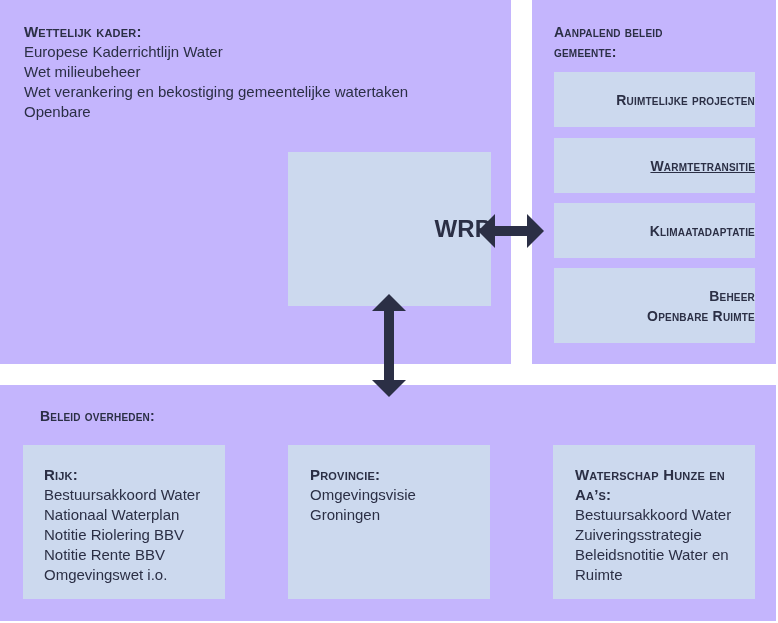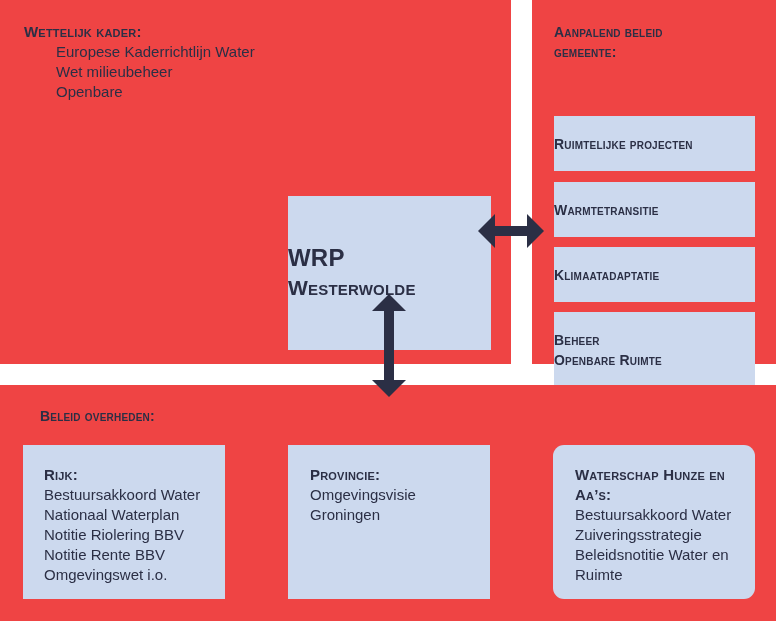--- a/index.html
+++ b/index.html
@@ -1,52 +1,52 @@
 <!DOCTYPE html>
 <html><head>
 <meta charset="utf-8">
 <style>
   html, body { margin:0; padding:0; background:#ffffff; }
   body { width:778px; height:623px; position:relative; overflow:hidden;
          font-family:"Liberation Sans", sans-serif; color:#2b2f45; }
-  .panel { position:absolute; background:#ef4444; }
+  .panel { position:absolute; background:#c4b5fd; }
   .box { position:absolute; background:#ccd9ee; }
   .sc { font-variant:small-caps; font-weight:bold; letter-spacing:0.2px; }
   .head { font-size:15px; line-height:20px; }
-  .center { display:flex; align-items:flex-start; justify-content:center; text-align:center;margin-top:44px; }
+  .center { display:flex; align-items:flex-end; justify-content:center; text-align:center; }
   .item { font-size:15px; line-height:20px; }
   svg { position:absolute; }
 </style>
 </head>
 <body>
 
 <div class="panel" style="left:0;top:0;width:511px;height:364px;">
   <div class="sc head" style="position:absolute;left:24px;top:22px;">Wettelijk kader:</div>
-  <div style="position:absolute;left:24px;top:42px;margin-left:32px;">
+  <div style="position:absolute;left:24px;top:42px;">
     <div class="item">Europese Kaderrichtlijn Water</div>
     <div class="item">Wet milieubeheer</div>
+    <div class="item">Wet verankering en bekostiging gemeentelijke watertaken</div>
     <div class="item">Openbare</div>
   </div>
 </div>
 
 <div class="box center" style="left:288px;top:152px;width:203px;height:154px;flex-direction:column;">
   <div class="sc" style="font-size:24px;line-height:30px;">WRP</div>
-  <div class="sc" style="font-size:21px;line-height:30px;">Westerwolde</div>
 </div>
 
 <div class="panel" style="left:532px;top:0;width:244px;height:364px;">
   <div class="sc head" style="position:absolute;left:22px;top:22px;font-size:14px;">
     <div>Aanpalend beleid</div>
     <div>gemeente:</div>
   </div>
 </div>
 <div class="box center sc" style="left:554px;top:72px;width:201px;height:55px;font-size:14px;flex-direction:column;">
   <div>Ruimtelijke projecten</div>
 </div>
-<div class="box center sc" style="left:554px;top:138px;width:201px;height:55px;font-size:14px;flex-direction:column;">
+<div class="box center sc" style="left:554px;top:138px;width:201px;height:55px;font-size:14px;flex-direction:column;text-decoration:underline;">
   <div>Warmtetransitie</div>
 </div>
 <div class="box center sc" style="left:554px;top:203px;width:201px;height:55px;font-size:14px;flex-direction:column;">
   <div>Klimaatadaptatie</div>
 </div>
 <div class="box center sc" style="left:554px;top:268px;width:201px;height:75px;font-size:14px;flex-direction:column;line-height:20px;">
   <div>Beheer</div>
   <div>Openbare Ruimte</div>
 </div>
 
@@ -66,21 +66,21 @@
 </div>
 
 <div class="box" style="left:288px;top:445px;width:202px;height:154px;">
   <div style="position:absolute;left:22px;top:20px;">
     <div class="sc head">Provincie:</div>
     <div class="item">Omgevingsvisie</div>
     <div class="item">Groningen</div>
   </div>
 </div>
 
-<div class="box" style="left:553px;top:445px;width:202px;height:154px;border-radius:11px;">
+<div class="box" style="left:553px;top:445px;width:202px;height:154px;">
   <div style="position:absolute;left:22px;top:20px;">
     <div class="sc head">Waterschap Hunze en</div>
     <div class="sc head">Aa’s:</div>
     <div class="item">Bestuursakkoord Water</div>
     <div class="item">Zuiveringsstrategie</div>
     <div class="item">Beleidsnotitie Water en</div>
     <div class="item">Ruimte</div>
   </div>
 </div>
 

